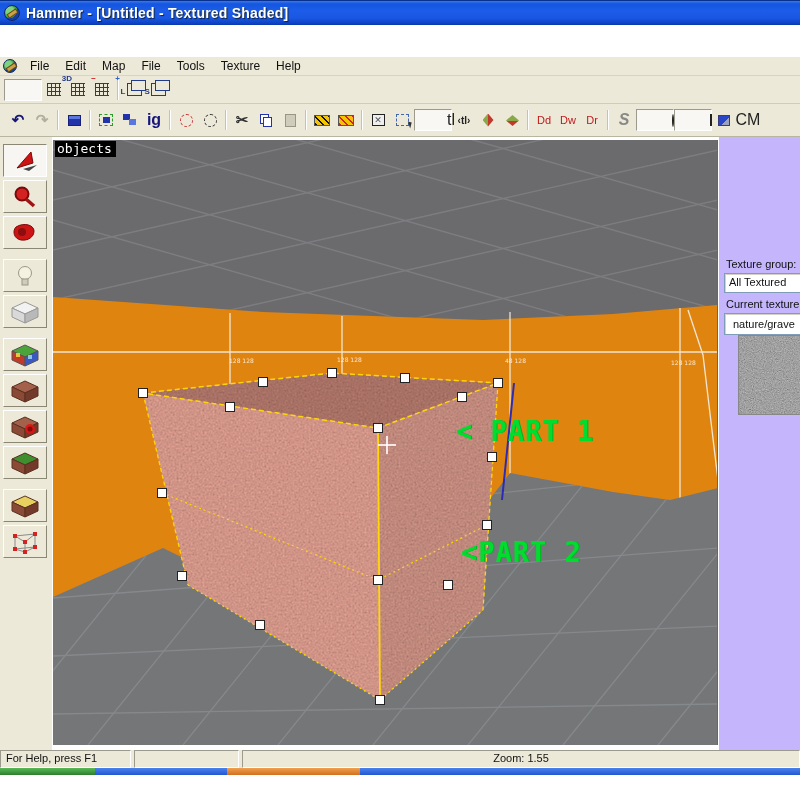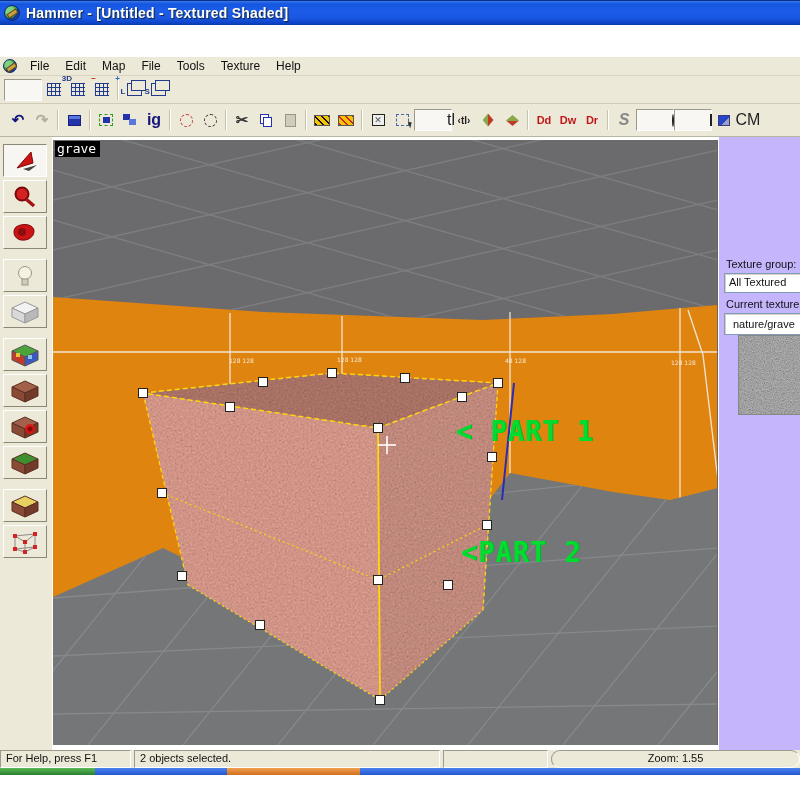--- a/index.html
+++ b/index.html
@@ -71,21 +71,21 @@
   .ic-flip { width:11px; height:13px; background:linear-gradient(90deg,#8aa84a 0 50%,#c03a2a 50%); clip-path:polygon(50% 0,100% 50%,50% 100%,0 50%); }
   .ic-flip.v { transform:rotate(90deg); }
   .ic-globe2 { width:13px; height:13px; border-radius:50%; border:1px solid #222;
     background:
       linear-gradient(0deg,transparent 0 6px,#222 6px 7px,transparent 7px),
       linear-gradient(90deg,transparent 0 6px,#222 6px 7px,transparent 7px),#dcd9c8; }
   .ic-hatch { width:13px; height:12px; border:1px solid #222;
     background:repeating-linear-gradient(90deg,#222 0 1px,#fff 1px 4px); }
   .ic-dither { width:12px; height:11px;
     background:linear-gradient(135deg,#2a46c8 0 62%,#9aa0c0 62%); border:1px solid #3a3a7a; }
-  .dd { font-size:11px; font-weight:bold; color:#c01818; }
+  .dd { font-size:11px; font-weight:normal; color:#c01818; }
 
   
   #palette { position:absolute; left:0; top:137px; width:52px; height:613px; background:#ece9d8; padding-top:7px; }
   .ptool { width:44px; height:33px; margin:0 0 3px 3px; background:#ece9d8;
     border:1px solid; border-color:#fff #8a8874 #8a8874 #fff; display:flex; align-items:center; justify-content:center; }
   .ptool.on { background:#f7f6f2; border-color:#8a8874 #fff #fff #8a8874; }
   .ptool.gap { margin-top:10px; }
 
   
   #viewport { position:absolute; left:53px; top:140px; width:665px; height:605px; background:#e08410; overflow:hidden;
@@ -360,21 +360,21 @@
             <rect x="13" y="10" width="4" height="4"></rect>
             <rect x="3" y="17" width="4" height="4"></rect>
             <rect x="23" y="15" width="4" height="4"></rect>
             <rect x="13" y="20" width="4" height="4"></rect>
           </g>
       </svg>
     </div>
   </div>
 
   <div id="viewport">
-    <div id="camera-label">grave</div>
+    <div id="camera-label">objects</div>
     <div class="annot" style="left:403px; top:276px;">&lt; PART 1</div>
     <div class="annot" style="left:408px; top:397px;">&lt;PART 2</div>
     <span class="wallmark" style="left:176px; top:217px;">128 128</span>
     <span class="wallmark" style="left:284px; top:216px;">128 128</span>
     <span class="wallmark" style="left:452px; top:217px;">48 128</span>
     <span class="wallmark" style="left:618px; top:219px;">128 128</span>
 
     <svg width="665" height="605" viewBox="0 0 665 605">
       <defs>
         <filter id="gravel" x="0" y="0" width="100%" height="100%">
@@ -509,23 +509,22 @@
             <feTurbulence type="fractalNoise" baseFrequency="0.9" numOctaves="2" seed="4"></feTurbulence>
           <feColorMatrix type="matrix" values="0.22 0.22 0.22 0 0.02  0.22 0.22 0.22 0 0.02  0.22 0.22 0.22 0 0.02  0 0 0 0 1"></feColorMatrix>
           </filter>
         <rect width="63" height="80" filter="url(#texnoise)"></rect>
       </svg>
     </div>
   </div>
 
   <div id="statusbar">
     <div class="seg" style="width:131px;">For Help, press F1</div>
-    <div class="seg" style="width:306px;">2 objects selected.</div>
     <div class="seg" style="width:105px;"></div>
-    <div class="seg" style="flex:1; text-align:center;border-radius:9px;">Zoom: 1.55</div>
+    <div class="seg" style="flex:1; text-align:center;">Zoom: 1.55</div>
   </div>
 
   <div id="taskbar">
     <div class="tb-green"></div>
     <div class="tb-blue1"></div>
     <div class="tb-orange"></div>
     <div class="tb-blue2"></div>
   </div>
 
 </div>

